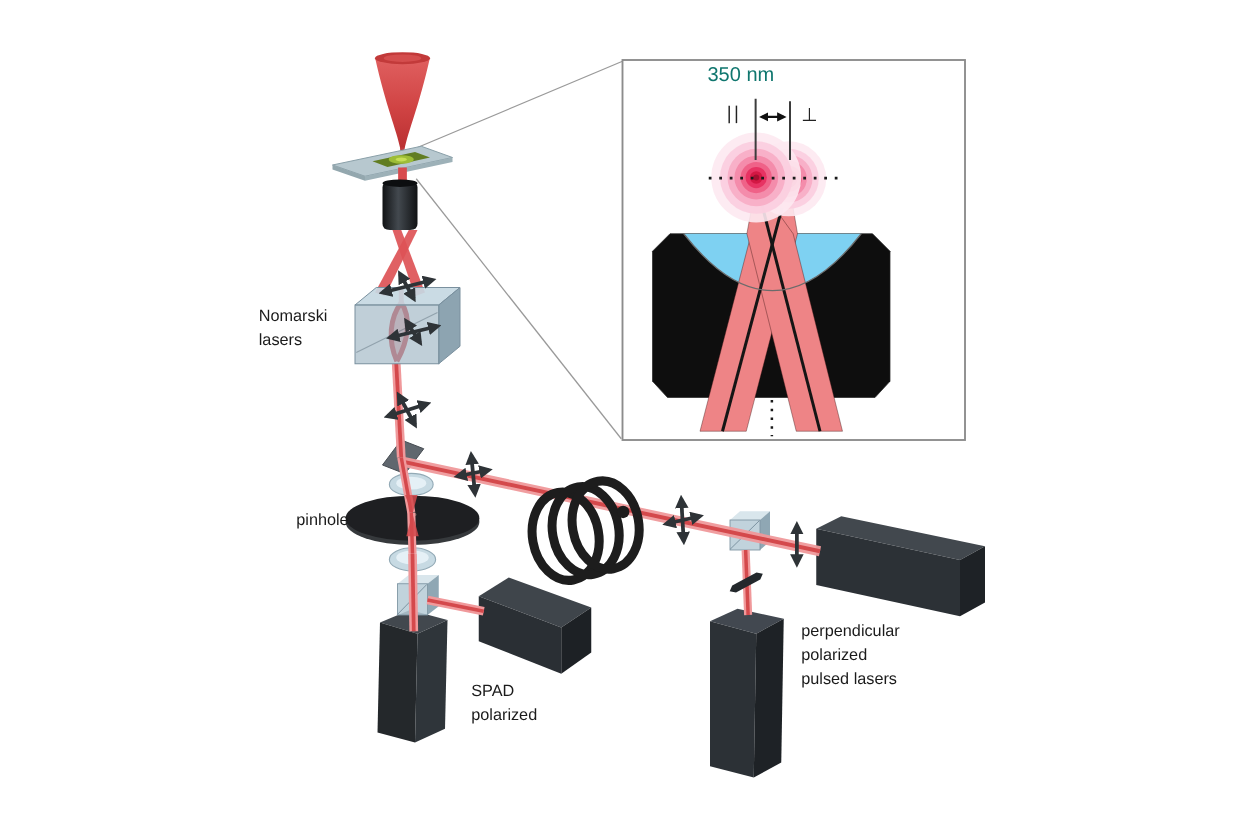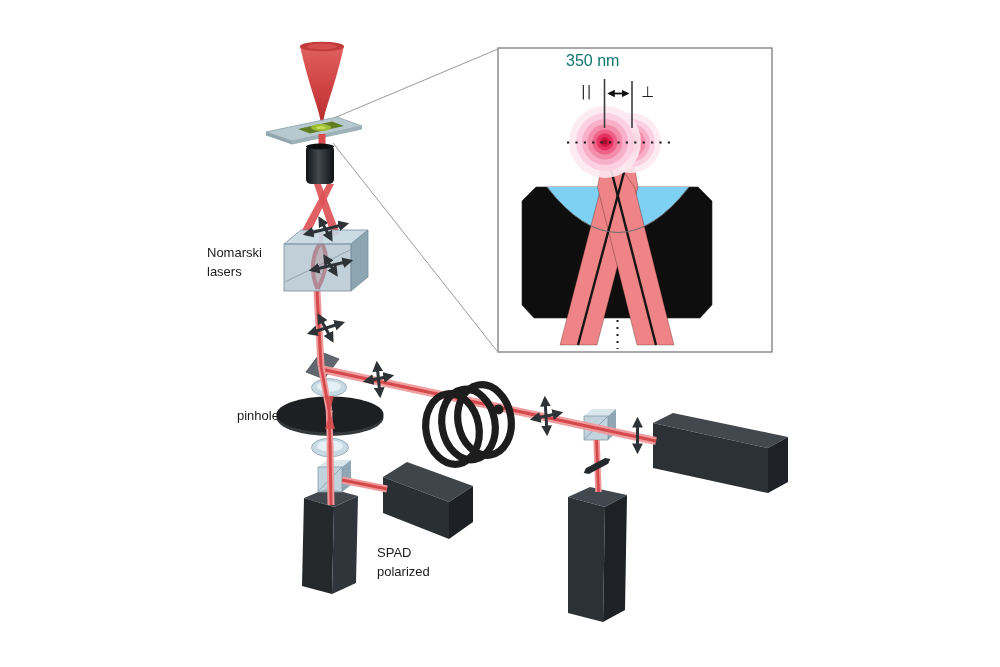--- a/index.html
+++ b/index.html
@@ -243,18 +243,23 @@
 
 <div class="lbl" style="left:217px;top:406px;margin-left:20px;">
   <span>pinhole</span>
 </div>
 
 <div class="lbl" style="left:377px;top:543px;">
   <span>SPAD</span>
   <span>polarized</span>
 </div>
 
+<div class="lbl" style="left:641px;top:495px;">
+  <span>perpendicular</span>
+  <span>polarized</span>
+  <span>pulsed lasers</span>
+</div>
 
 <div class="dist" style="left:566px;top:52px;width:104px;">350 nm</div>
 <div class="sym par" style="left:581px;top:83px;">||</div>
 <div class="sym" style="left:641px;top:83px;">⊥</div>
 
 </div>
 
 </body></html>

